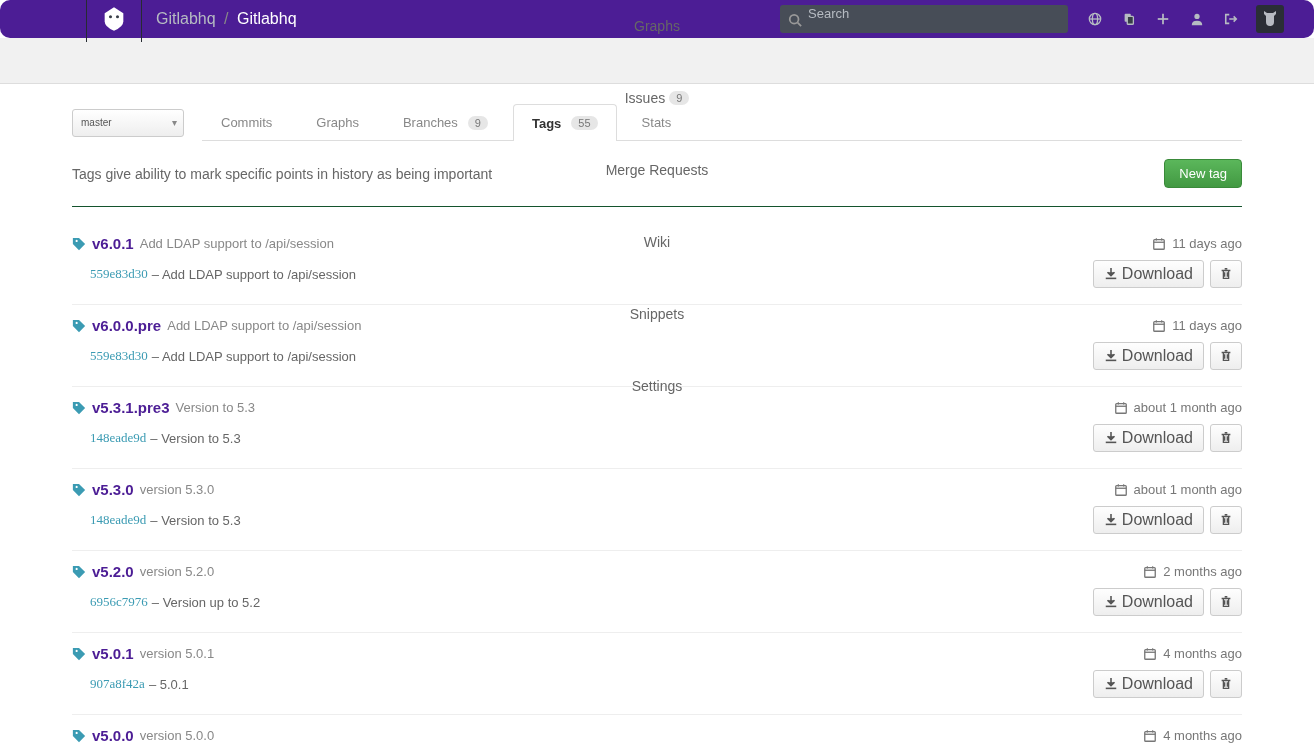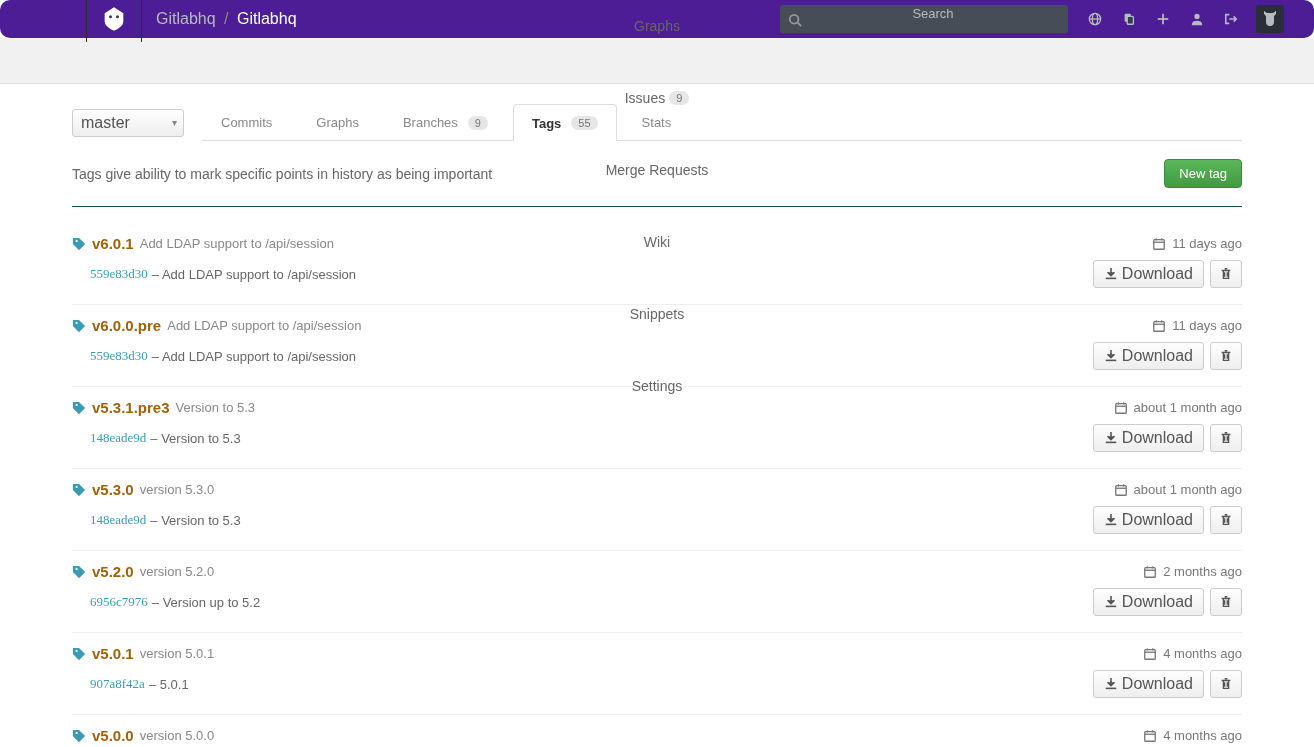--- a/index.html
+++ b/index.html
@@ -9,55 +9,55 @@
   
   .topbar { background: #4c1d95; height: 38px; display: flex; align-items: center; padding: 0 30px 0 0; border-radius: 10px; }
   .logo-box { width: 56px; height: 46px; display:flex; align-items:center; justify-content:center; margin-left: 86px; border-left:1px solid #272b32; border-right:1px solid #272b32;}
   .logo-box svg { width: 28px; height: 28px; fill:#fff;}
   .breadcrumb { margin-left: 14px; color:#b6bbc2; font-size:16px;}
   .breadcrumb .link { color:#b6bbc2;}
   .breadcrumb .sep { color:#888; padding:0 4px;}
   .breadcrumb .current { color:#fff;}
   .top-right { margin-left:auto; display:flex; align-items:center; gap:0;}
   .search-wrap { position:relative; margin-right:10px;}
-  .search-input { background:#474d57; border:none; border-radius:3px; height:28px; width:288px; padding:0 10px 12px 28px; color:#ccc; font-size:13px;text-align:center;}
+  .search-input { background:#474d57; border:none; border-radius:3px; height:28px; width:288px; padding:0 10px 12px 28px; color:#ccc; font-size:13px;}
   .search-input::placeholder { color:#b6bbc2; }
   .search-icon { position:absolute; left:8px; top:6px; color:#888;}
   .topicon { width:34px; height:46px; display:flex; align-items:center; justify-content:center; color:#b6bbc2; cursor:pointer;}
   .avatar { width:28px; height:28px; background:#2a2e36; border-radius:3px; margin-left:8px; display:flex; align-items:center; justify-content:center;}
 
   
   .navtabs { background:#f1f1f1; border-bottom:1px solid #ddd; height:46px; display:flex; justify-content:center; gap:56px; align-items:center; margin-bottom:20px;flex-direction:column;}
   .navtab { color:#666; font-size:14px; position:relative; cursor:pointer; height:46px; display:flex; align-items:center;}
   .navtab.active { color:#333; font-weight:bold;}
   .navtab.active::after { content:""; position:absolute; bottom:-1px; left:50%; transform:translateX(-50%); width:0; height:0; border-left:8px solid transparent; border-right:8px solid transparent; border-bottom:8px solid #ddd;}
   .pill { background:#e6e6e6; color:#777; font-size:11px; padding:1px 7px; border-radius:9px; margin-left:4px;}
 
   
   .container { width:1170px; margin:0 auto; padding:0 0 30px 0;}
 
   
   .subbar { display:flex; align-items:center; gap:18px; margin-bottom:18px;}
-  .branch-select { width:112px; height:28px; border:1px solid #ccc; border-radius:3px; background:linear-gradient(#fff,#eee); padding:0 22px 0 8px; font-size:16px; color:#555; display:flex; align-items:center; position:relative; cursor:pointer;}
+  .branch-select { width:112px; height:28px; border:1px solid #ccc; border-radius:3px; background:linear-gradient(#fff,#eee); padding:0 22px 0 8px; font-size:10px; color:#555; display:flex; align-items:center; position:relative; cursor:pointer;}
   .branch-select::after { content:"▾"; position:absolute; right:6px; color:#888; font-size:10px;}
   .subtabs { display:flex; border-bottom:1px solid #ddd; flex:1;}
   .subtab { padding:10px 18px; border:1px solid transparent; border-bottom:none; color:#888; cursor:pointer; margin-right:6px; border-radius:4px 4px 0 0; display:flex; align-items:center; gap:6px;}
   .subtab.active { color:#333; font-weight:bold; background:#fff; border-color:#ddd; margin-bottom:-1px;}
   .subtab .pill { font-weight:normal; }
 
   
   .header-row { display:flex; align-items:center; justify-content:space-between; padding:0 0 18px 0; border-bottom:1px solid #14532d; margin-bottom:22px;}
   .desc-text { color:#666; font-size:14px;}
   .btn-green { background:linear-gradient(#5bb75b,#429942); color:#fff; border:1px solid #3a8a3a; padding:6px 14px; border-radius:4px; font-size:13px; cursor:pointer;}
 
   
   .tag-row { border-bottom:1px solid #eee; padding:6px 0 16px 0; margin-bottom:6px;}
   .tag-top { display:flex; align-items:center;}
   .tagicon { color:#3b9bb3; margin-right:6px;}
-  .tagname { color:#a16207; font-weight:bold; font-size:15px;}
+  .tagname { color:#4c1d95; font-weight:bold; font-size:15px;}
   .tagmsg { color:#888; margin-left:6px;}
   .tag-time { margin-left:auto; color:#777; display:flex; align-items:flex-end; gap:6px;}
   .tag-bottom { display:flex; align-items:center; margin-top:8px; padding-left:18px;}
   .sha { font-family: Liberation Serif, serif; color:#3b9bb3;}
   .commitmsg { color:#666; margin-left:4px;}
   .actions { margin-left:auto; display:flex; gap:6px;}
   .btn { background:linear-gradient(#fefefe,#eee); border:1px solid #ccc; color:#555; padding:4px 10px; border-radius:3px; font-size:16px; cursor:pointer; display:flex; align-items:center; gap:4px;}
   .btn.iconbtn { padding:4px 8px;}
 
   

